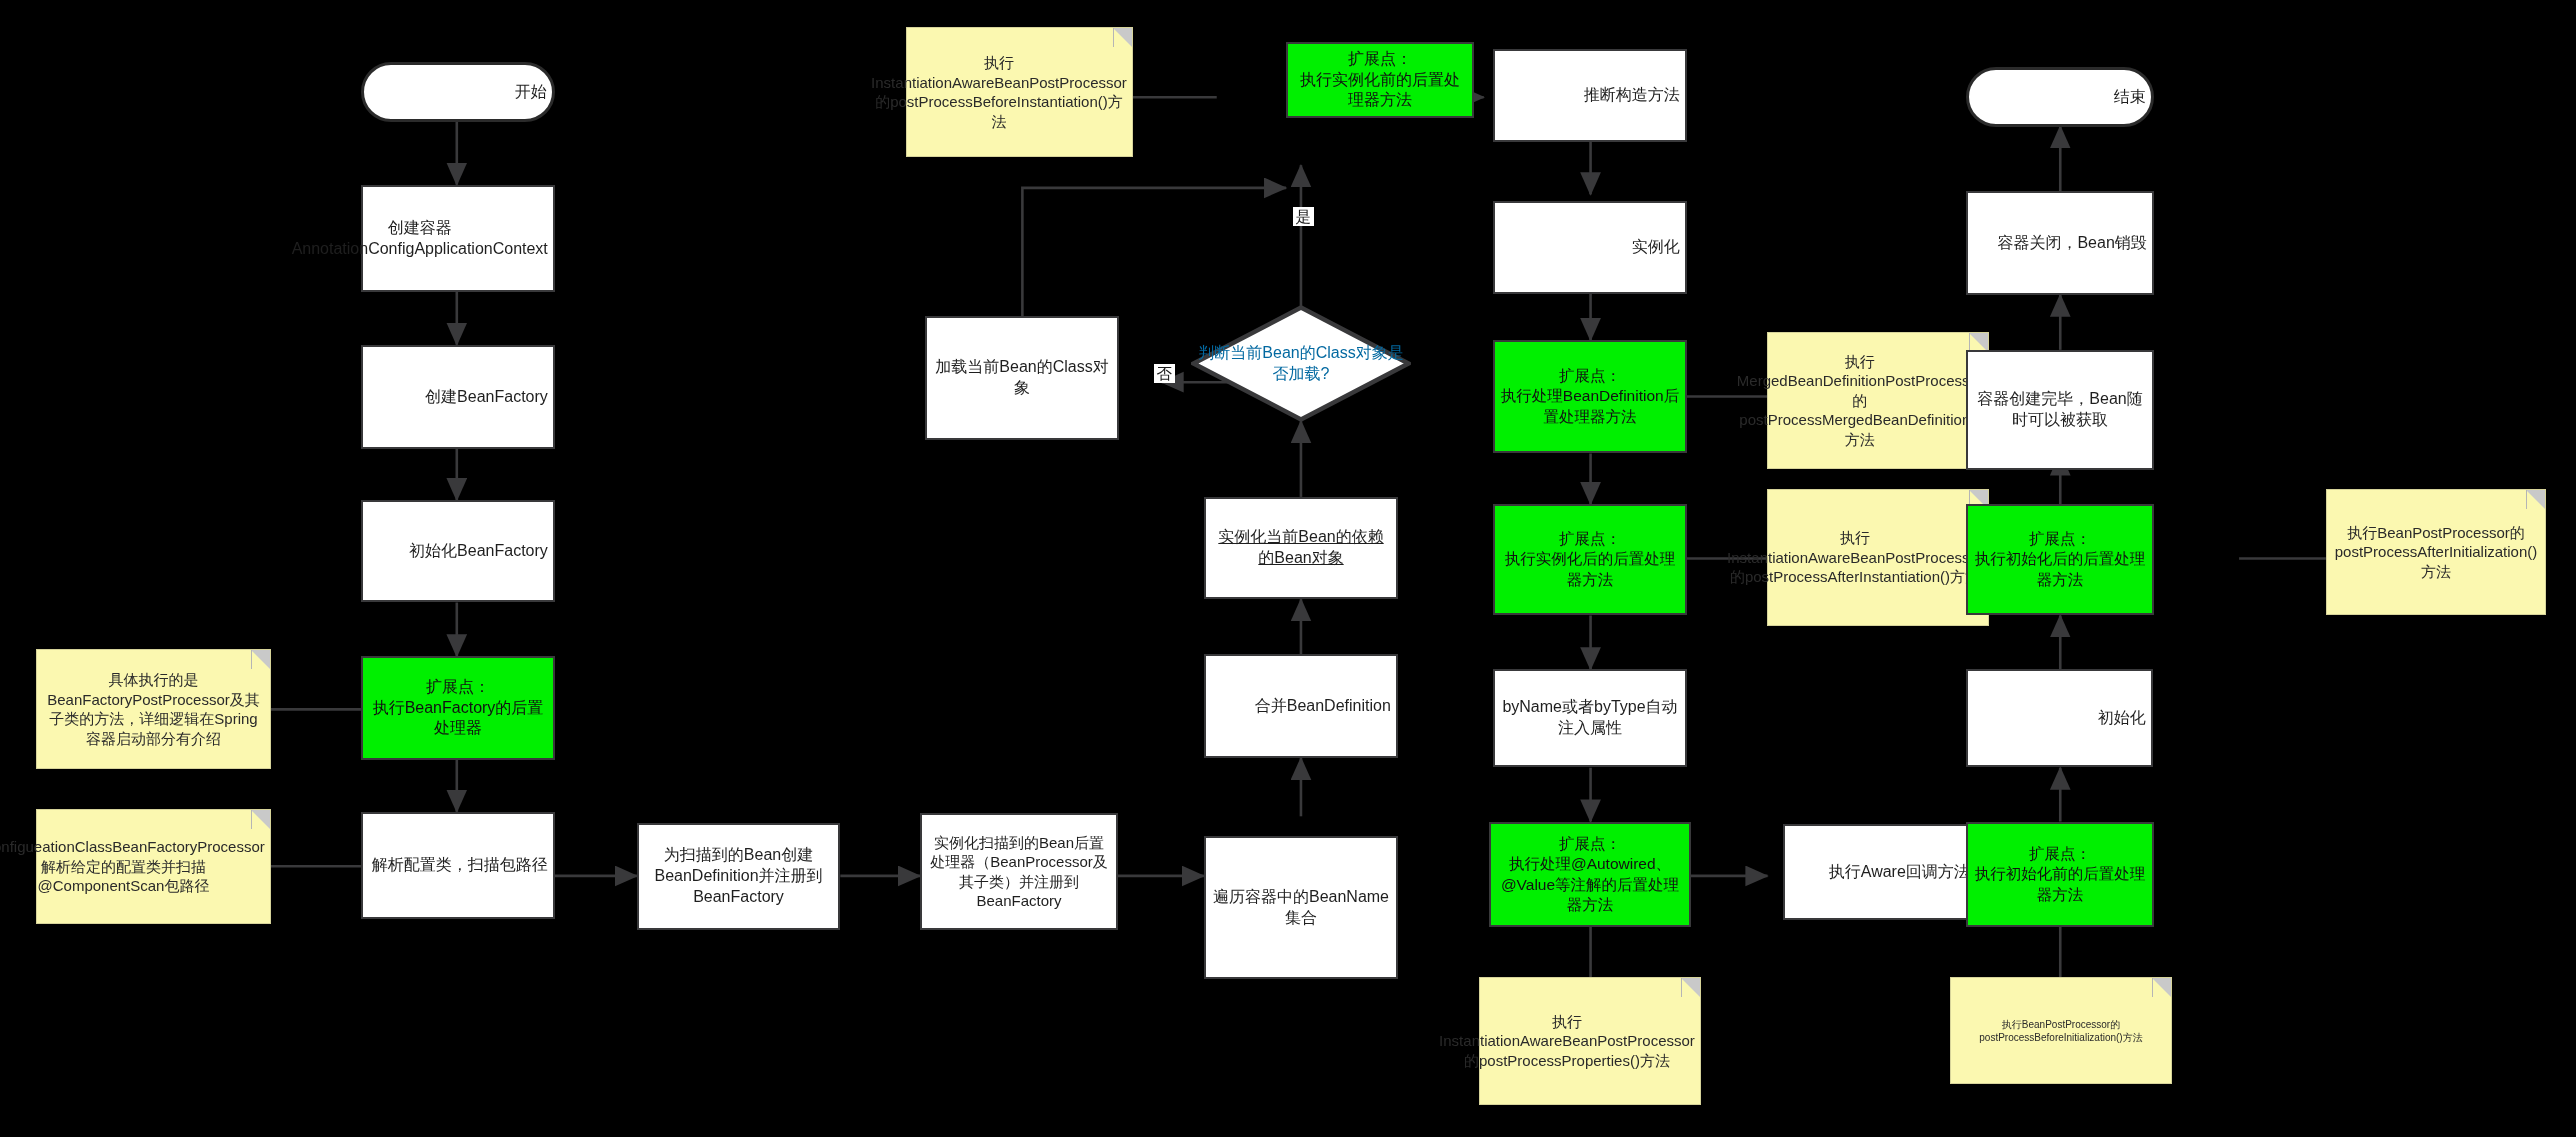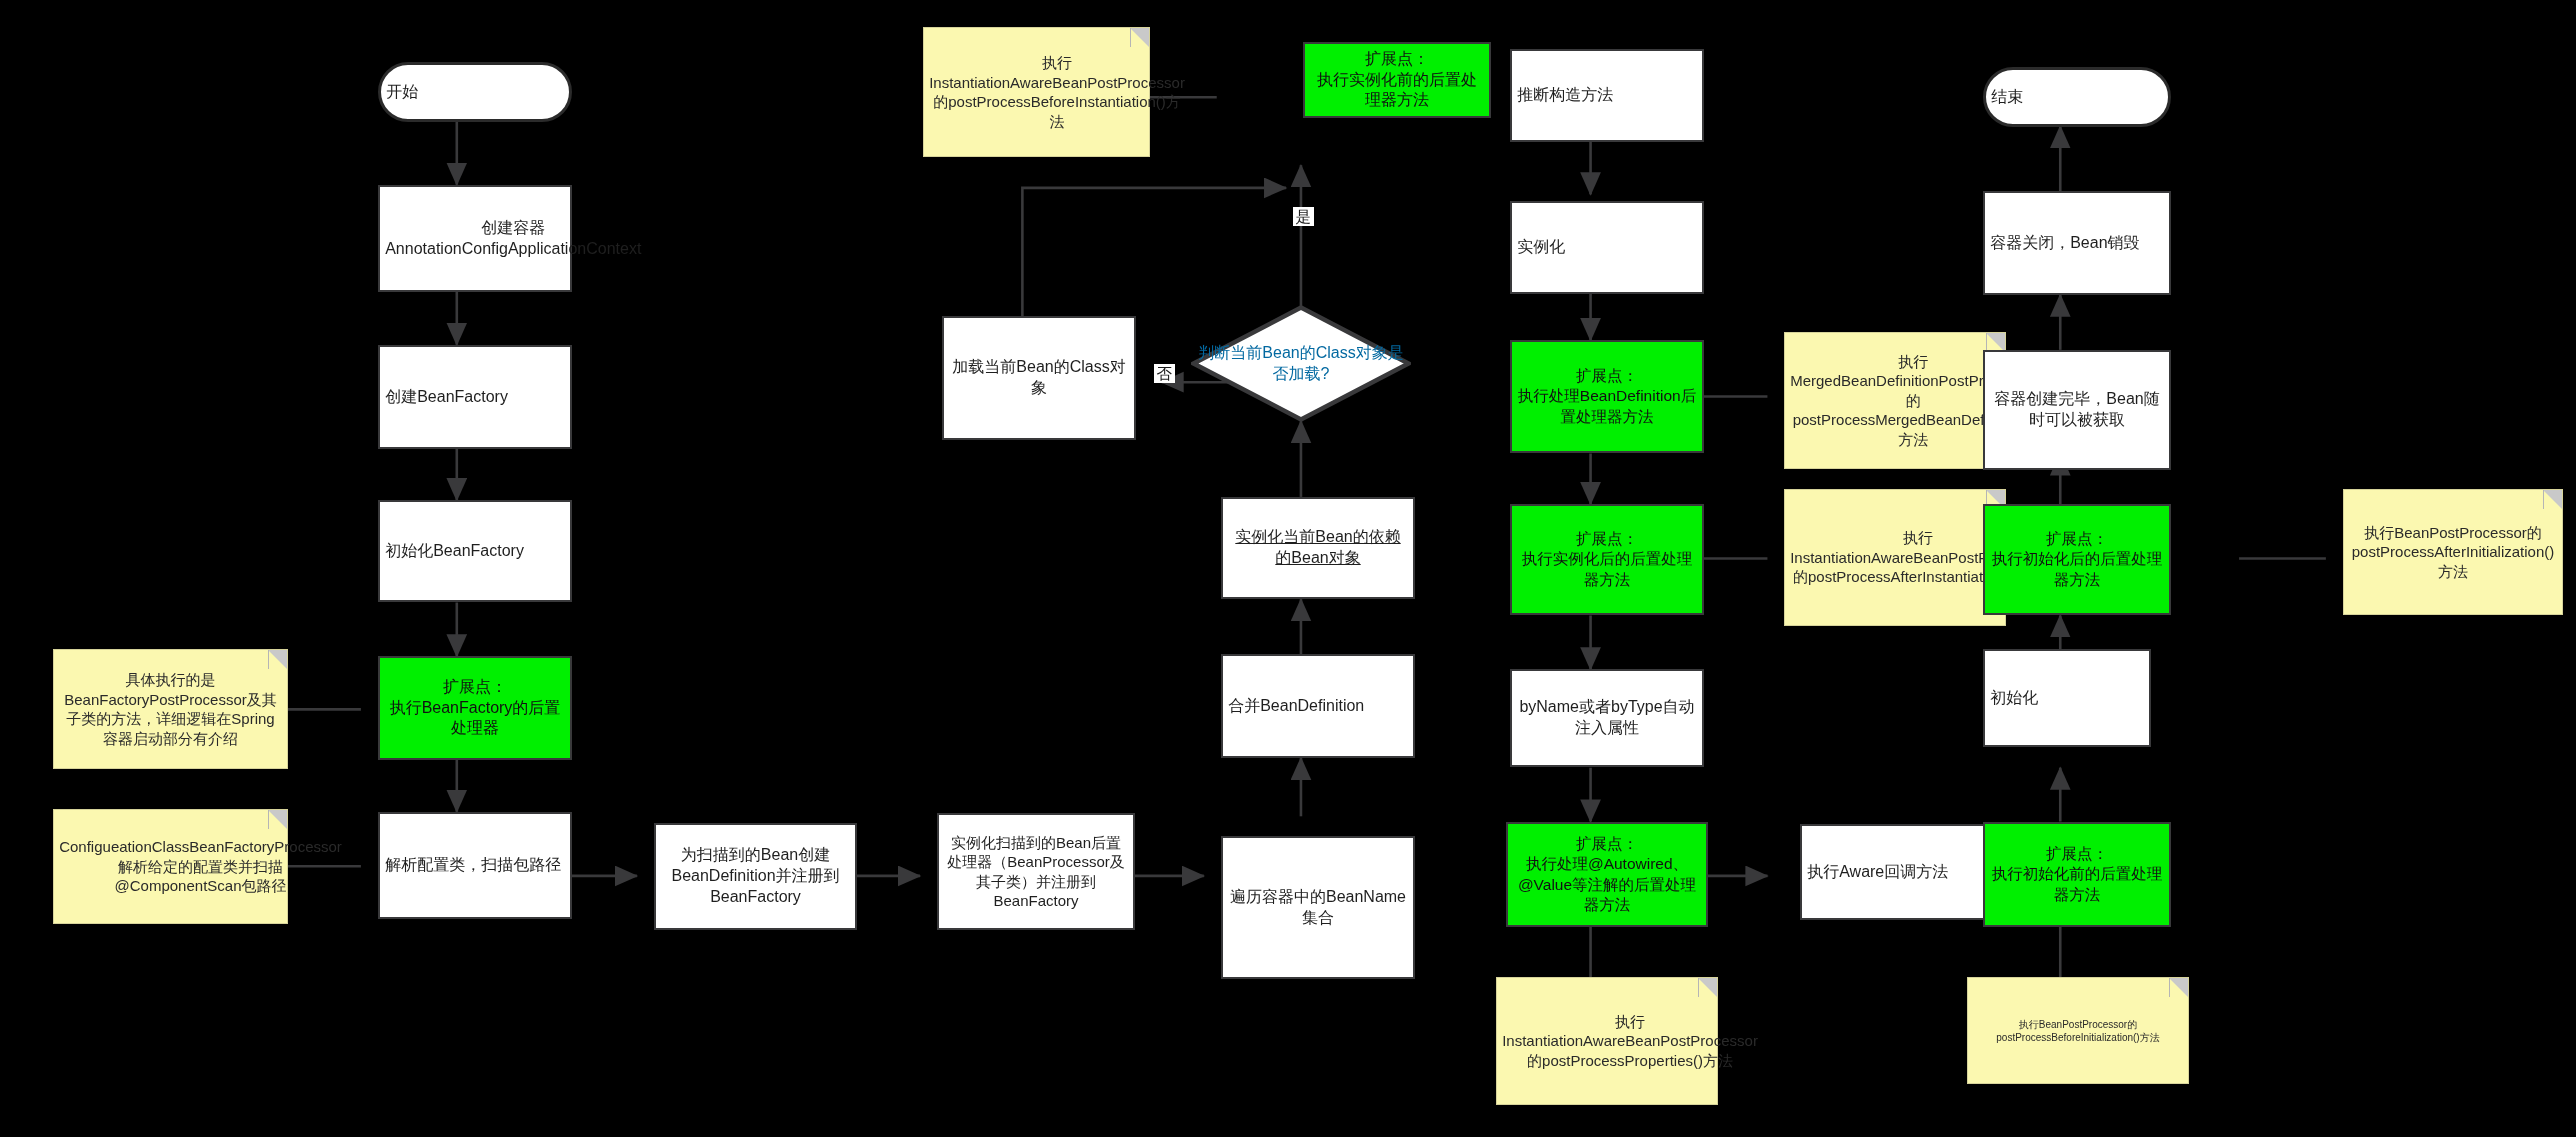--- a/index.html
+++ b/index.html
@@ -26,29 +26,28 @@
     left: 0; top: 0;
     width: 2576px;
     height: 1137px;
     pointer-events: none;
   }
   .node {
     position: absolute;
     box-sizing: border-box;
     display: flex;
     align-items: center;
-    justify-content: flex-start;
+    justify-content: flex-end;
     text-align: center;
     line-height: 1.30;
     color: #1f1f1f;
     white-space: pre-line;
     padding: 2.6px 5.2px;
     font-size: 16px;
     z-index: 3;
-    margin-left: 17px;
   }
   .proc {
     background: #ffffff;
     border: 2.6px solid #39393b;
   }
   .green {
     background: #00f000;
     border: 2.6px solid #39393b;
     color: #111111;
   }
@@ -332,21 +331,21 @@
     <span>扩展点：
 执行初始化前的后置处理器方法</span>
   </div>
 
   <div class="node note" style="left:1950px; top:977px; width:222px; height:107px; font-size:10px;">
     <span class="fold"></span>
     <span class="foldline"></span>
     <span>执行BeanPostProcessor的postProcessBeforeInitialization()方法</span>
   </div>
 
-  <div class="node proc" style="left:1966px; top:649px; width:168px; height:98px;">
+  <div class="node proc" style="left:1966px; top:669px; width:187px; height:98px;">
     <span>初始化</span>
   </div>
 
   <div class="node green" style="left:1966px; top:504px; width:188px; height:111px; font-size:15.5px;">
     <span>扩展点：
 执行初始化后的后置处理器方法</span>
   </div>
 
   <div class="node note" style="left:2326px; top:489px; width:220px; height:126px; font-size:15px;">
     <span class="fold"></span>

